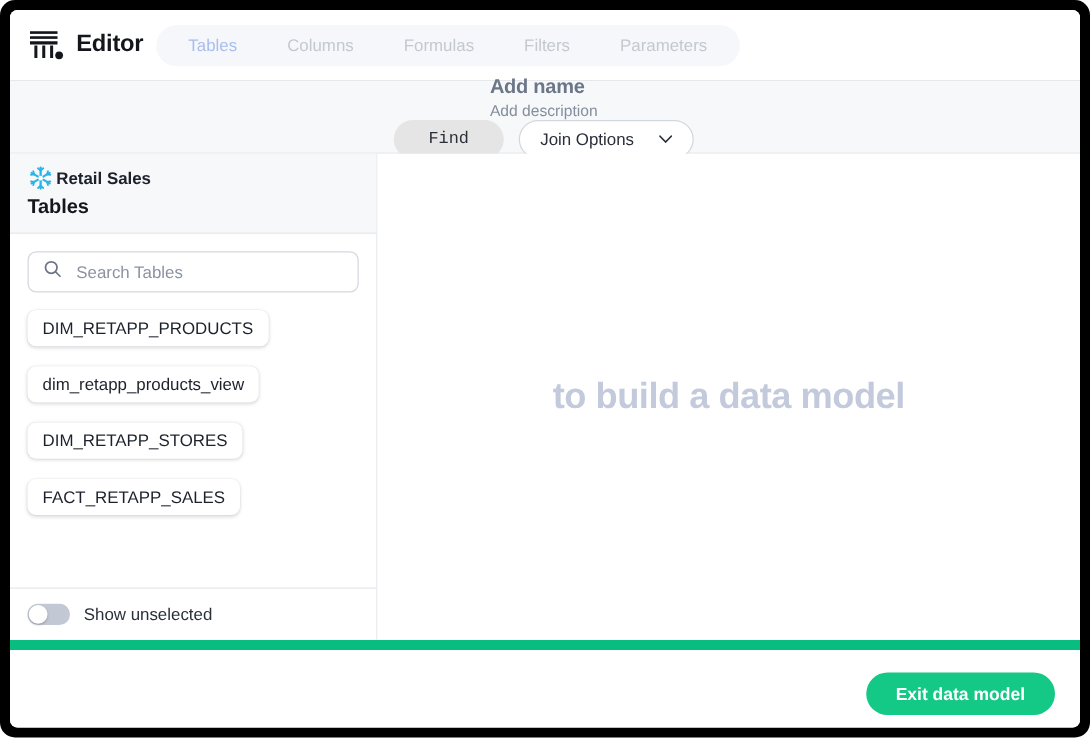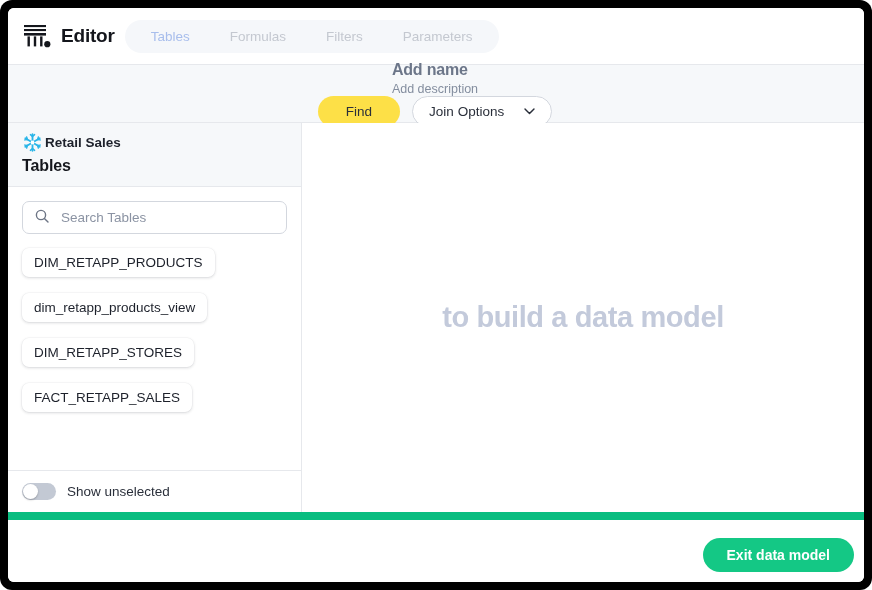--- a/index.html
+++ b/index.html
@@ -99,28 +99,28 @@
     font-weight: bold;
     color: #6c7689;
     letter-spacing: -0.2px;
   }
   .doc-desc {
     font-size: 12.5px;
     color: #848e9f;
   }
   .actions { display: flex; align-items: center; gap: 12px; }
   .btn-find {
-    background: #fde047;
+    background: #e5e5e5;
     border: none;
     border-radius: 18px;
     height: 31px;
     padding: 0 28px;
     font-size: 13.5px;
     color: #2a2f3a;
-    font-family: Liberation Sans, sans-serif;
+    font-family: Liberation Mono, monospace;
     cursor: pointer;
   }
   .btn-join {
     background: #ffffff;
     border: 1px solid #d3d7de;
     border-radius: 18px;
     height: 31px;
     padding: 0 16px;
     font-size: 13.5px;
     color: #2a2f3a;
@@ -255,21 +255,21 @@
     width: 100%;
   }
 
   
   .footer {
     height: 69px;
     background: #ffffff;
     display: flex;
     align-items: center;
     justify-content: flex-end;
-    padding-right: 10px;
+    padding-right: 20px;
     box-sizing: border-box;
   }
   .btn-exit {
     background: #14c885;
     border: none;
     border-radius: 20px;
     height: 34px;
     padding: 0 24px;
     color: #ffffff;
     font-size: 14px;
@@ -295,20 +295,21 @@
             <rect x="11.8" y="14.4" width="2.4" height="10" fill="#14161c"></rect>
             <rect x="18.1" y="14.4" width="2.4" height="10" fill="#14161c"></rect>
             <circle cx="25.3" cy="22.2" r="3.1" fill="#14161c"></circle>
           </svg>
         </span>
         <span class="brand-name">Editor</span>
       </div>
 
       <div class="tabgroup">
         <div class="tab active">Tables</div>
+        <div class="tab">Columns</div>
         <div class="tab">Formulas</div>
         <div class="tab">Filters</div>
         <div class="tab">Parameters</div>
       </div>
     </div>
 
     <div class="subheader">
       <div class="titles">
         <div class="doc-title">Add name</div>
         <div class="doc-desc">Add description</div>

